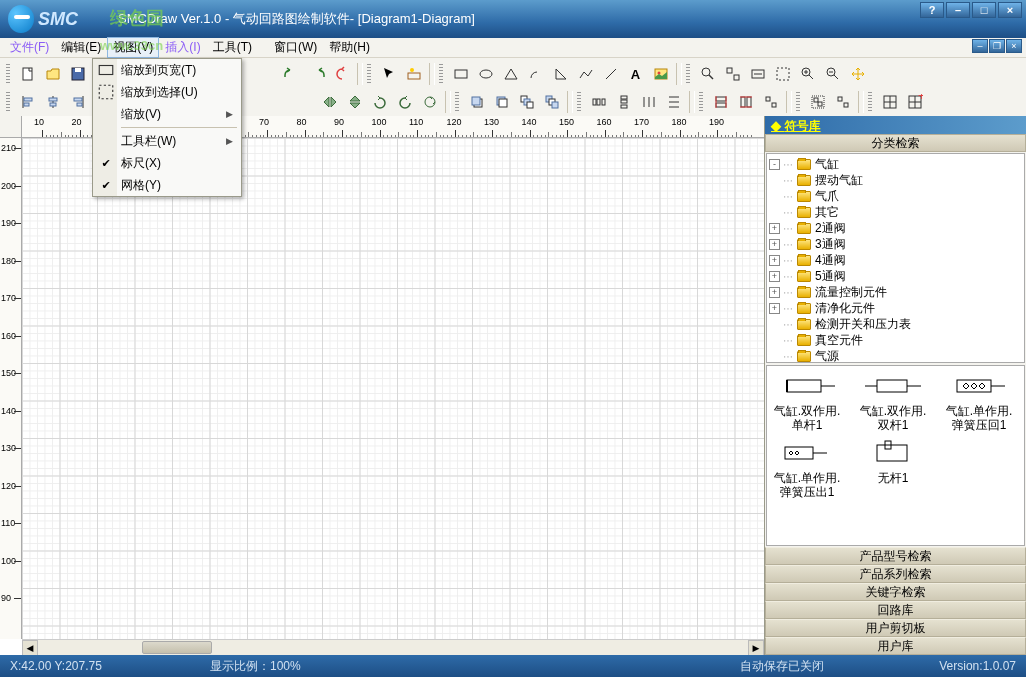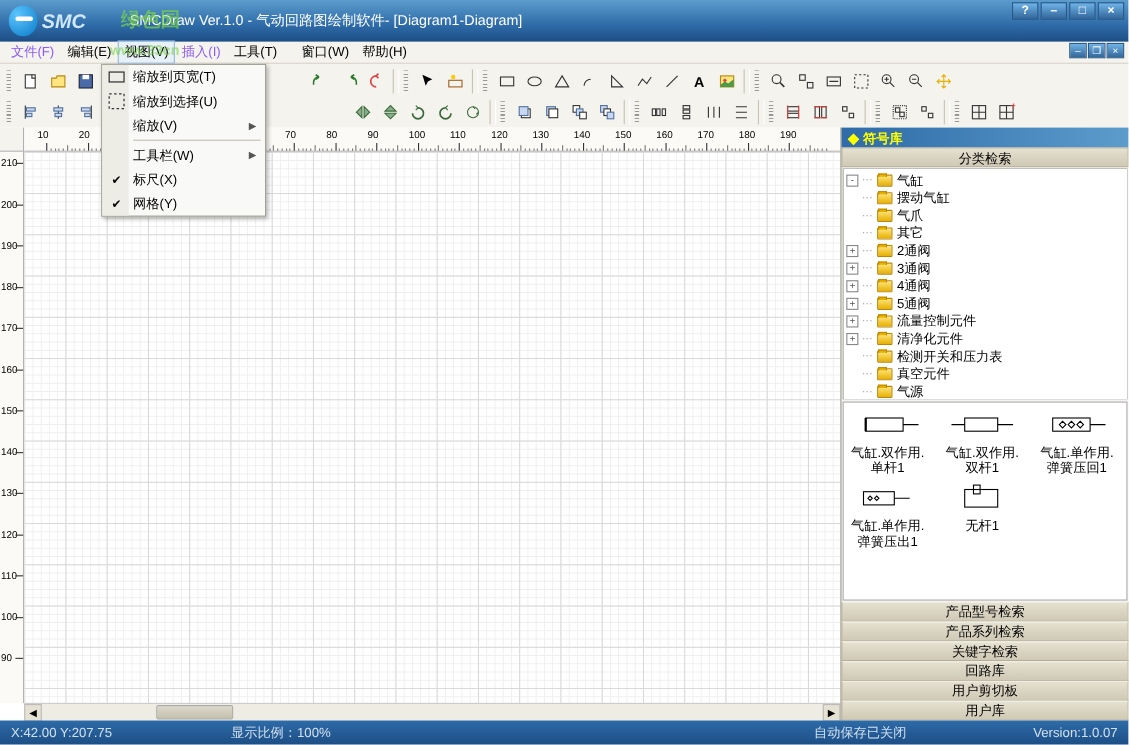--- a/index.html
+++ b/index.html
@@ -64,22 +64,22 @@
     linear-gradient(#eee 1px, transparent 1px),
     linear-gradient(90deg, #eee 1px, transparent 1px);
   background-size: 37.5px 37.5px, 37.5px 37.5px, 7.5px 7.5px, 7.5px 7.5px;
 }
 .h-scroll { position:absolute; left:22px; right:0; bottom:0; height:16px; background:#efede3; border-top:1px solid #ccc;}
 .h-scroll-thumb { position:absolute; left:120px; width:70px; top:1px; bottom:1px; background:linear-gradient(#dcd9cc,#c5c0ad); border:1px solid #aaa; border-radius:2px;}
 .h-scroll-arrow { position:absolute; top:0; width:16px; height:16px; background:#e5e2d3; border:1px solid #bbb; display:flex; align-items:center; justify-content:center; font-size:9px;}
 
 
 .rightpanel { position:absolute; top:116px; right:0; width:262px; bottom:22px; background:#f4f3ee; border-left:1px solid #9a9a8a; display:flex; flex-direction:column;}
-.panel-title { background:linear-gradient(90deg,#2e6ba8,#5c9ccc); color:#ff0; font-weight:bold; padding:2px 6px; height:18px; font-size:13px;}
-.panel-section-hdr { background:linear-gradient(#e5e1d0,#cfc9b5); text-align:center; height:18px; line-height:18px; border:1px solid #b5af99; font-size:12px;}
+.panel-title { background:linear-gradient(90deg,#2e6ba8,#5c9ccc); color:#ff0; font-weight:bold; padding:2px 6px; height:18px; font-size:13px;text-decoration:underline;}
+.panel-section-hdr { background:linear-gradient(#e5e1d0,#cfc9b5); text-align:center; height:18px; line-height:18px; border:1px solid #b5af99; font-size:12px;font-family:Liberation Mono, monospace;}
 .tree { flex:0 0 210px; background:#fff; border:1px solid #aaa; margin:1px; overflow:auto; padding:2px;}
 .tree-item { height:16px; display:flex; align-items:center; font-size:12px; }
 .tree-exp { width:11px; height:11px; border:1px solid #888; font-size:9px; line-height:8px; text-align:center; margin-right:3px; color:#555;}
 .tree-noexp { width:11px; margin-right:3px;}
 .tree-dots { width:14px; color:#aaa; font-size:10px;}
 .folder-icon { width:14px; height:11px; background:linear-gradient(#ffe680,#e8b000); border:1px solid #bb8800; border-radius:1px; margin-right:4px; position:relative;}
 .folder-icon::before{content:""; position:absolute; top:-2px; left:0; width:6px; height:2px; background:#e8b000; border:1px solid #bb8800; border-bottom:none;}
 .preview { flex:1 1 auto; background:#fff; border:1px solid #aaa; margin:1px; padding:4px; overflow:hidden;}
 .preview-row { display:flex; gap:14px; margin-bottom:4px;}
 .preview-item { width:72px; text-align:center; font-size:11px; line-height:1.2;}

